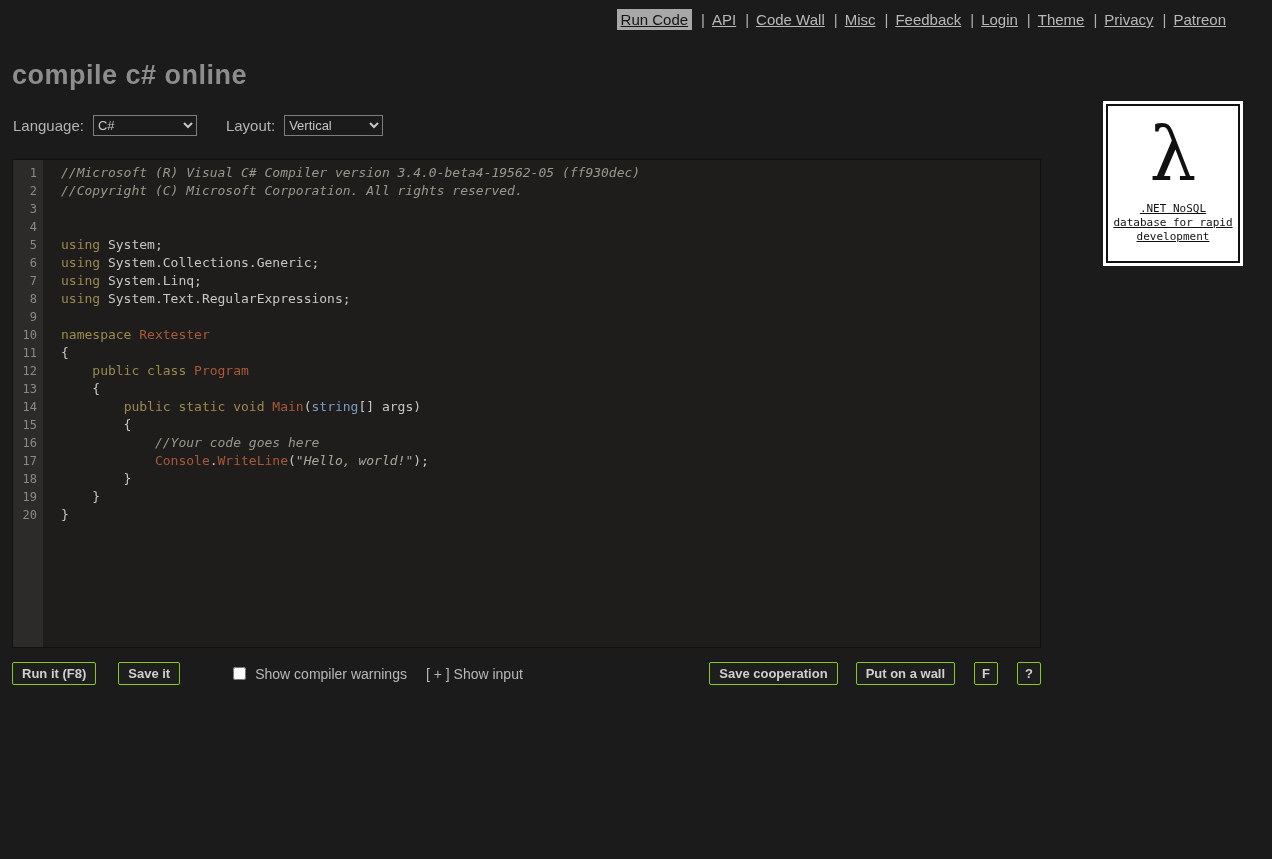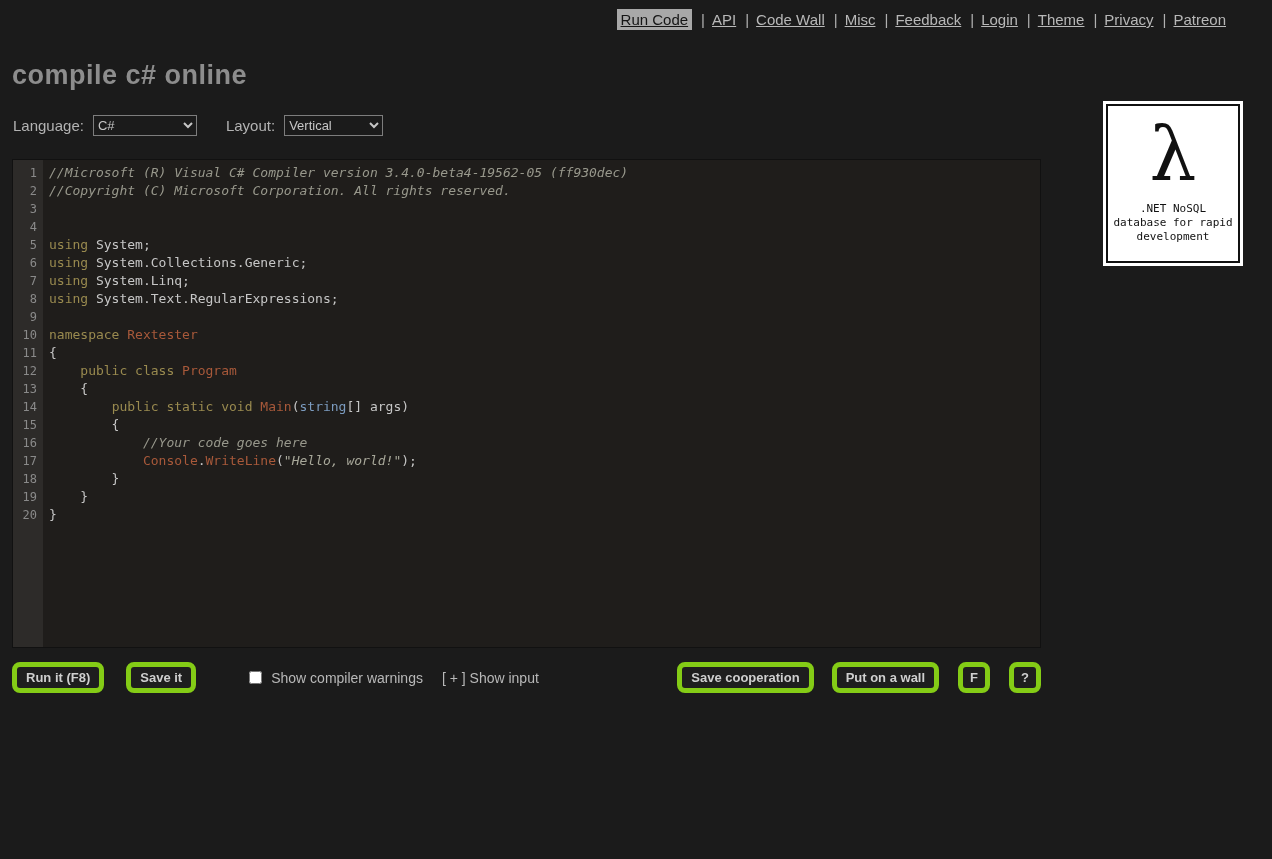--- a/index.html
+++ b/index.html
@@ -74,49 +74,49 @@
     width: 30px;
     flex: none;
     background: var(--gutter_bg, #2d2b29);
     color: #8a8a8a;
     text-align: right;
     padding: 4px 6px 0 0;
     font-size: 12px;
   }
   .code {
     flex: 1;
-    padding: 4px 0 0 6px;
+    padding: 4px 0 0 18px;
     overflow: hidden;
   }
   .code-line { white-space: pre; height: 18px; }
   .seg-comment { color: var(--comment, #98988c); font-style: italic; }
   .seg-keyword { color: var(--keyword, #998a4f); }
   .seg-class   { color: var(--class, #a8593a); }
   .seg-type    { color: var(--type, #7b9bbf); }
   .seg-string  { color: var(--string, #a8a89a); font-style: italic; }
   .seg-plain   { color: var(--plain, #c6c6c6); }
   
   .toolbar {
     margin: 14px 0 0 12px;
     width: 1029px;
     display: flex;
     align-items: center;
     font-size: 14px;
     color: #b8b8b8;
   }
   .btn {
     background: #1e1e1e;
-    border: 5px solid #84cc16;
+    border: 1px solid #84cc16;
     color: #cfcfcf;
     font-weight: bold;
     font-size: 13px;
     padding: 3px 9px;
     cursor: pointer;
     font-family: "Liberation Sans", sans-serif;
-    border-radius: 8px;
+    border-radius: 2px;
     white-space: nowrap;
     text-align: right;
   }
   .btn-save { margin-left: 22px; }
   .warnings-check { margin-left: 53px; width: 13px; height: 13px; cursor: pointer; }
   .warnings-label { margin-left: 9px; }
   .show-input { margin-left: 19px; cursor: pointer; text-align: right; }
   .toolbar-right { margin-left: auto; display: flex; align-items: center; }
   .btn-wall { margin-left: 18px; }
   .btn-f { margin-left: 19px; padding: 3px 7px; }
@@ -147,20 +147,21 @@
     font-size: 74px;
     line-height: 96px;
     color: #111;
   }
   .ad-text {
     font-family: "DejaVu Sans Mono", monospace;
     font-size: 11px;
     line-height: 14px;
     text-align: center;
     color: #111;
+    text-decoration: underline;
   }
 </style>
 </head>
 <body>
 
 <div class="top-nav"><span class="nav-link active">Run Code</span><span class="nav-sep">|</span><span class="nav-link">API</span><span class="nav-sep">|</span><span class="nav-link">Code Wall</span><span class="nav-sep">|</span><span class="nav-link">Misc</span><span class="nav-sep">|</span><span class="nav-link">Feedback</span><span class="nav-sep">|</span><span class="nav-link">Login</span><span class="nav-sep">|</span><span class="nav-link">Theme</span><span class="nav-sep">|</span><span class="nav-link">Privacy</span><span class="nav-sep">|</span><span class="nav-link">Patreon</span></div>
 
 <h1 class="page-title">compile c# online</h1>
 
 <div class="controls">

